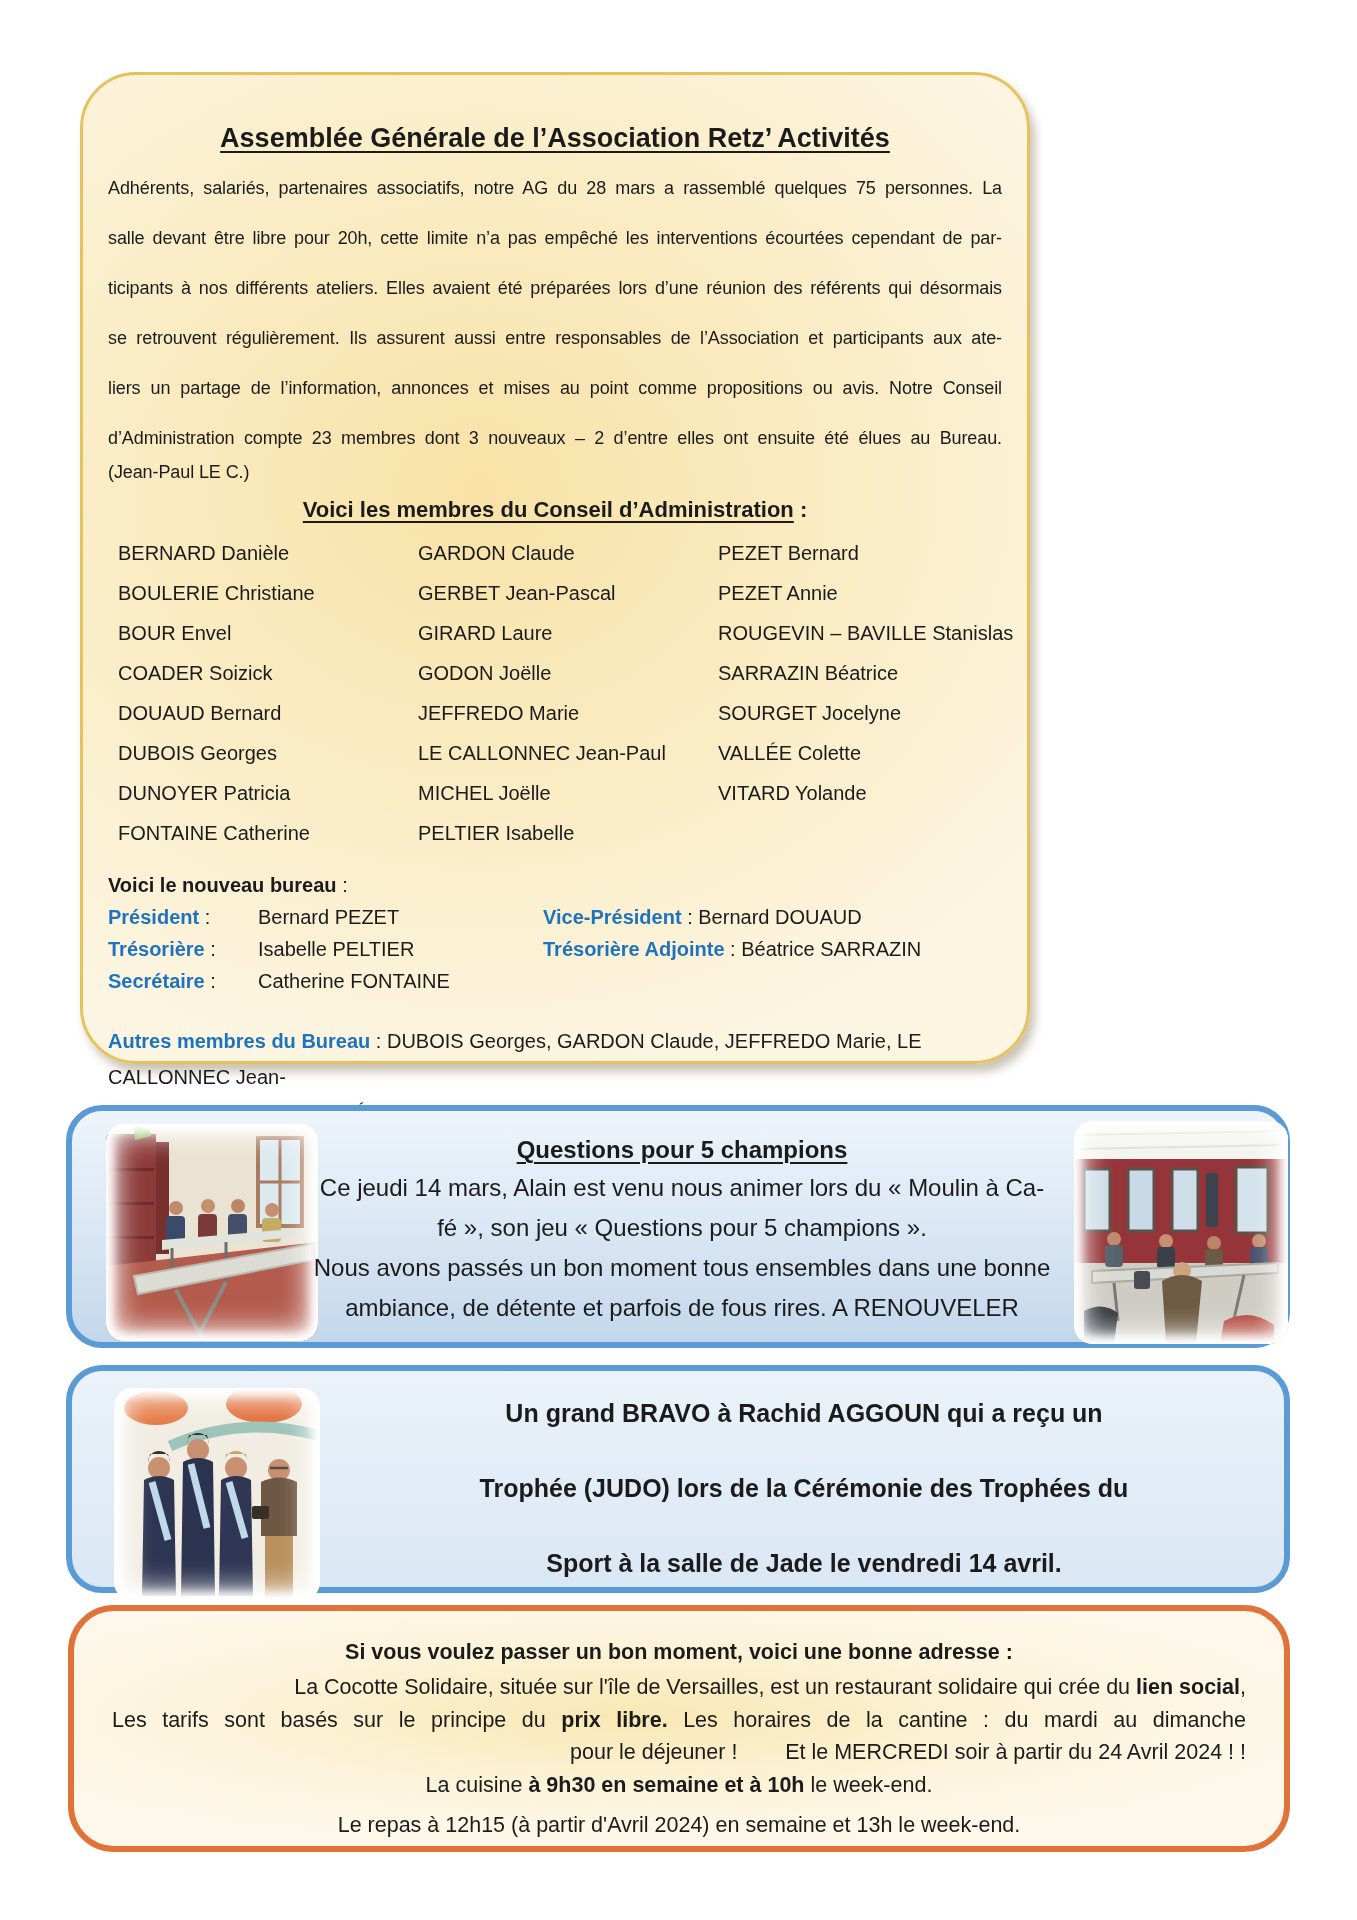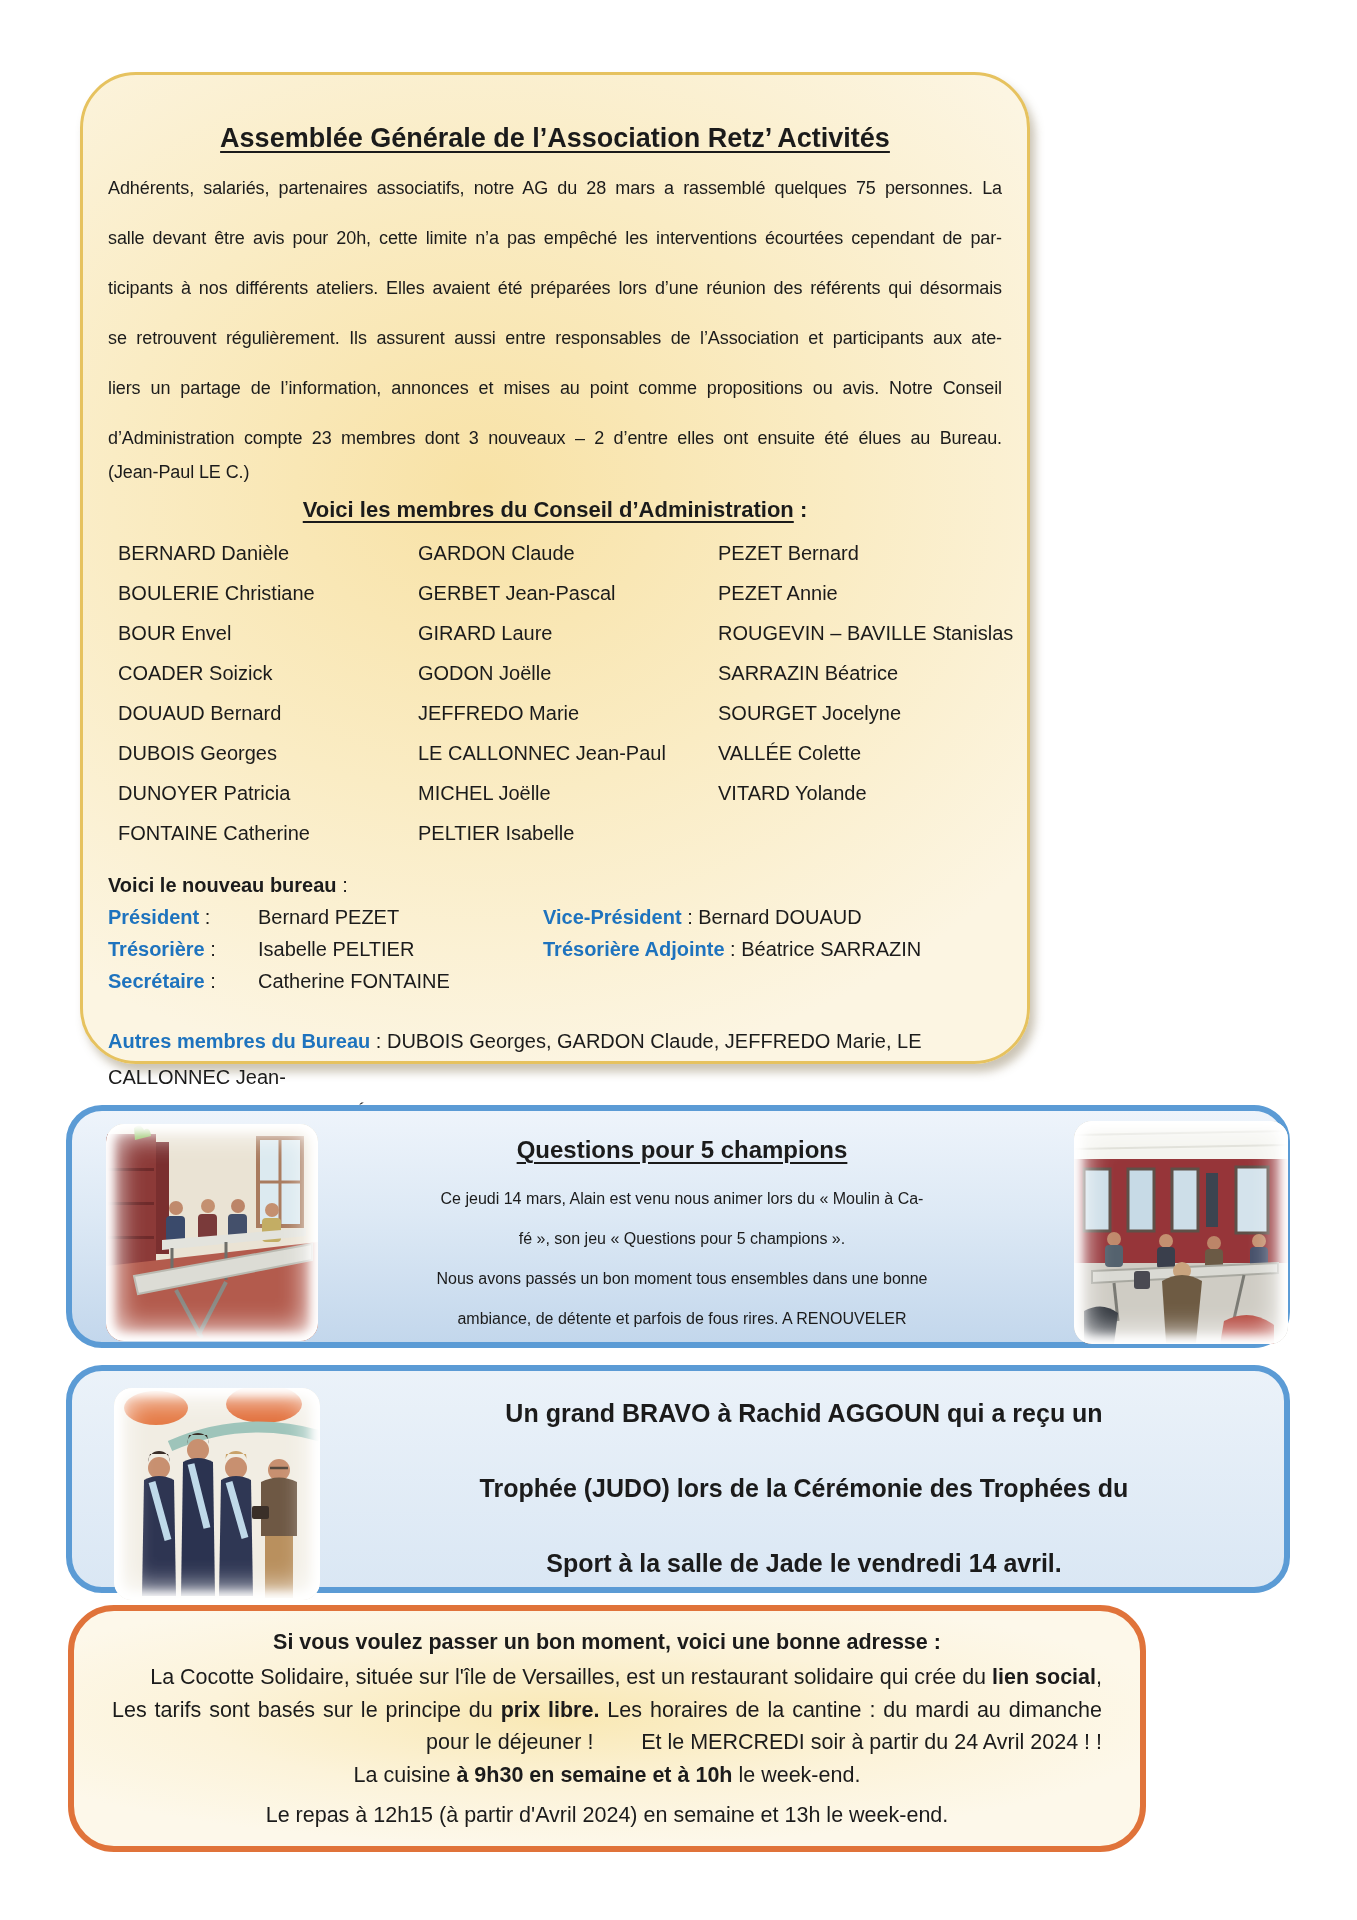--- a/index.html
+++ b/index.html
@@ -41,61 +41,61 @@
   .q-box {
     left:66px; top:1105px; width:1224px; height:243px;
     background:linear-gradient(180deg,#EEF4FB 0%, #DDE9F5 45%, #C3D7EC 100%);
   }
   .bravo-box {
     left:66px; top:1365px; width:1224px; height:228px;
     background:linear-gradient(180deg,#EBF2F9 0%, #DAE7F4 100%);
   }
   .q-content { position:absolute; left:190px; top:22px; width:840px; text-align:center; }
   .q-title { font-size:24px; font-weight:bold; line-height:34px; }
-  .q-body { margin-top:12px; font-size:16px; line-height:40px; }
+  .q-body { margin-top:1px; font-size:24px; line-height:40px; }
   .bravo-content { position:absolute; left:270px; right:18px; top:26px; text-align:center; }
   .bravo-line { font-size:25px; font-weight:bold; line-height:33px; }
   .bravo-line + .bravo-line { margin-top:42px; }
 
   
   .photo { position:absolute; border-radius:18px; overflow:hidden; }
   .photo svg { display:block; width:100%; height:100%; }
   .photo::after { content:""; position:absolute; inset:0; border-radius:inherit;
     box-shadow: inset 0 0 10px 7px #ffffff, inset 0 0 26px 12px rgba(255,255,255,.85); }
   .photo-meeting { left:34px; top:13px; width:212px; height:217px; }
   .photo-dining  { left:1002px; top:10px; width:214px; height:223px; }
   .photo-trophy  { left:42px; top:17px; width:206px; height:212px; }
 
   
   .cocotte-box {
-    position:absolute; left:68px; top:1605px; width:1078px; height:247px;
+    position:absolute; left:68px; top:1605px; width:1222px; height:247px;
     border:6px solid var(--orange-border,#E0733A); border-radius:46px;
     background: radial-gradient(ellipse 58% 55% at 46% 45%, #F9E8B4 0%, #FCF3DA 58%, #FDF8EA 100%);
-    padding:16px 38px 0 38px;
+    padding:26px 38px 0 38px;
     font-size:21.5px;
   }
   .c-heading { text-align:center; font-weight:bold; line-height:30px; }
   .c-line { line-height:32.5px;text-align:right; }
   .c-line.mt { margin-top:4px; }
   .c-just { text-align:justify; text-align-last:justify; }
   .c-center { text-align:center; }
   .c-pre { white-space:pre-wrap;margin-left:41px; }
   .c-gap { margin-top:8px; }
 </style>
 </head>
 <body>
 
 <div class="page">
 
   <section class="ag-box">
     <h1 class="ag-title"><span class="u">Assemblée Générale de l’Association Retz’ Activités</span></h1>
 
     <div class="ag-para">
       <div class="jline jfull">Adhérents, salariés, partenaires associatifs, notre AG du 28 mars a rassemblé quelques 75 personnes. La</div>
-      <div class="jline jfull">salle devant être avis pour 20h, cette limite n’a pas empêché les interventions écourtées cependant de par-</div>
+      <div class="jline jfull">salle devant être libre pour 20h, cette limite n’a pas empêché les interventions écourtées cependant de par-</div>
       <div class="jline jfull">ticipants à nos différents ateliers. Elles avaient été préparées lors d’une réunion des référents qui désormais</div>
       <div class="jline jfull">se retrouvent régulièrement. Ils assurent aussi entre responsables de l’Association et participants aux ate-</div>
       <div class="jline jfull">liers un partage de l’information, annonces et mises au point comme propositions ou avis. Notre Conseil</div>
       <div class="jline jfull">d’Administration compte 23 membres dont 3 nouveaux  – 2 d’entre elles ont ensuite été élues au Bureau.</div>
       <div class="jline">(Jean-Paul LE C.)</div>
     </div>
 
     <div class="council-heading"><span class="u">Voici les membres du Conseil d’Administration</span><span> :</span></div>
 
     <div class="council-grid">

